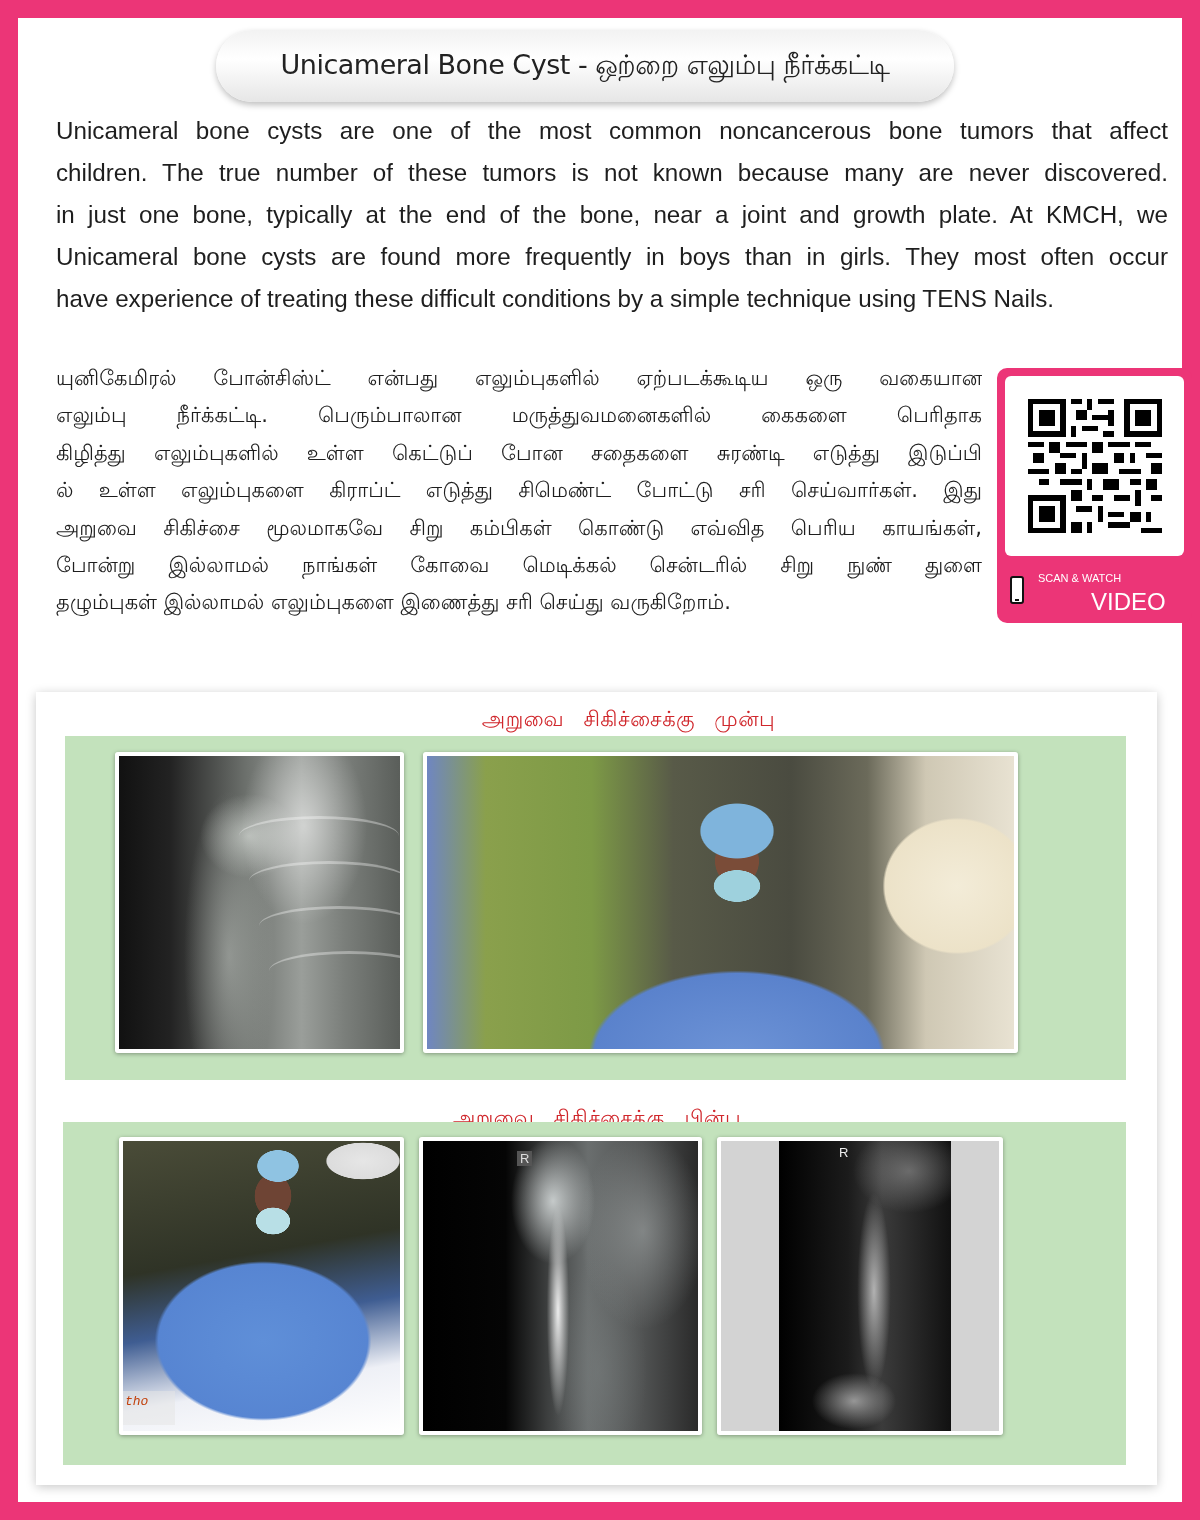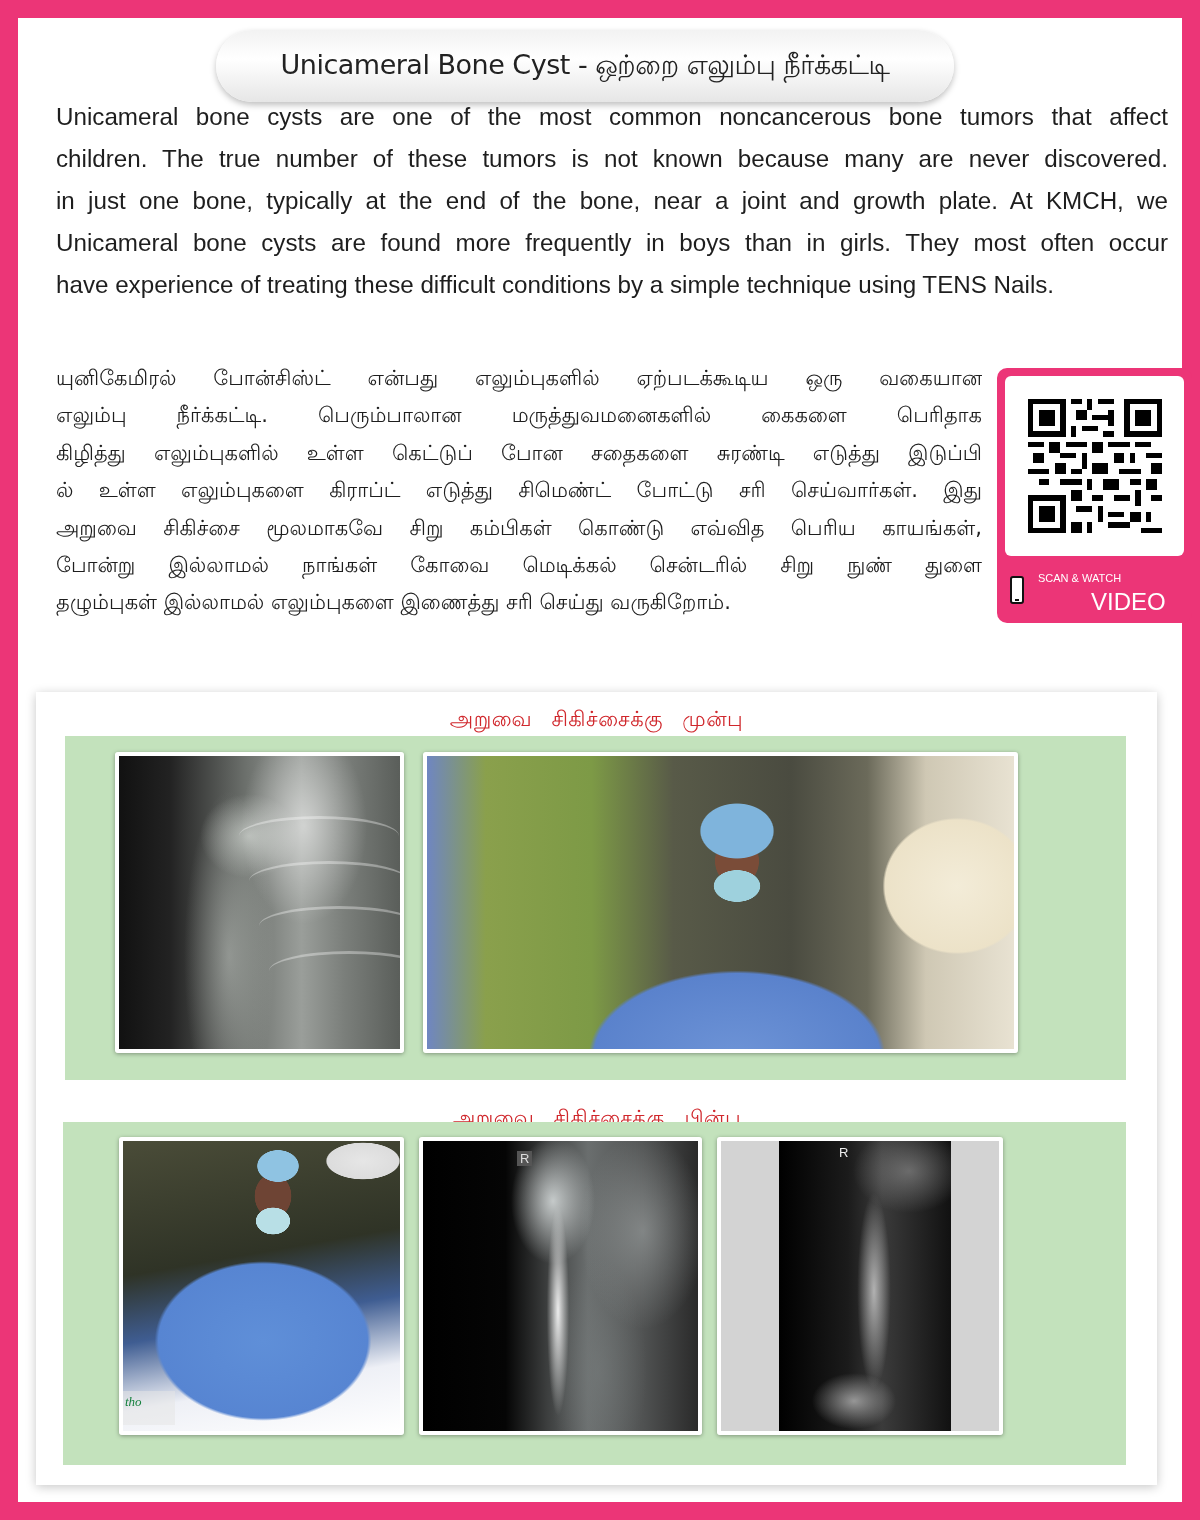--- a/index.html
+++ b/index.html
@@ -19,21 +19,21 @@
     box-shadow: 0 3px 6px rgba(0,0,0,0.25);
     display: flex; align-items: center; justify-content: center;
   }
   .title-pill span {
     font-family: "DejaVu Sans", sans-serif; font-size: 27px; color: #222;
     letter-spacing: -0.5px; white-space: nowrap;
   }
 
   
   .intro-en {
-    position: absolute; left: 38px; top: 78px; width: 1112px;
+    position: absolute; left: 38px; top: 92px; width: 1112px;
     font-family: "Liberation Sans", sans-serif; font-size: 24.2px; line-height: 42px;
     color: #1e1e1e; text-align: justify; text-align-last: left;
   }
   .intro-en .ln { display: block; white-space: nowrap; text-align-last: justify; }
   .intro-en .ln.last { text-align-last: left; }
 
   
   .intro-ta {
     position: absolute; left: 38px; top: 342px; width: 926px;
     font-family: "DejaVu Sans", sans-serif; font-size: 21px; line-height: 37.4px;
@@ -110,22 +110,22 @@
     background:
       radial-gradient(ellipse 34px 26px at 155px 25px, #8fc3e2 0%, #8fc3e2 60%, transparent 62%),
       radial-gradient(ellipse 28px 22px at 150px 80px, #b8dfe6 0%, #b8dfe6 60%, transparent 62%),
       radial-gradient(ellipse 30px 36px at 150px 55px, #6e4434 0%, #6e4434 60%, transparent 62%),
       radial-gradient(ellipse 190px 140px at 140px 200px, #5f8fd8 0%, #5785d2 55%, transparent 57%),
       radial-gradient(ellipse 60px 30px at 240px 20px, #e6e6e6 0%, #dcdcdc 60%, transparent 62%),
       linear-gradient(170deg, #4a4c38 0%, #2f3326 40%, #3f5d92 60%, #eef0f6 80%, #ffffff 100%);
   }
   .watermark {
     position: absolute; left: 0; bottom: 6px; width: 52px; height: 34px;
-    background: rgba(230,230,230,0.55); font-family: Liberation Serif, serif;
-    font-size: 13px; color: #15803d; padding: 3px 0 0 2px; font-style: italic;
+    background: rgba(230,230,230,0.55); font-family: Liberation Mono, monospace;
+    font-size: 13px; color: #c2410c; padding: 3px 0 0 2px; font-style: italic;
   }
   .xray2 .inner {
     background:
       radial-gradient(ellipse 16px 150px at 135px 170px, rgba(255,255,255,0.9), transparent 70%),
       radial-gradient(ellipse 60px 90px at 130px 60px, rgba(220,225,225,0.85), transparent 70%),
       radial-gradient(ellipse 90px 140px at 220px 90px, rgba(170,175,175,0.55), transparent 70%),
       radial-gradient(ellipse 70px 160px at 175px 230px, rgba(120,125,125,0.55), transparent 70%),
       linear-gradient(90deg, #000 0%, #050505 30%, #3c3e3e 45%, #6a6e6e 60%, #505252 80%, #2a2a2a 100%);
   }
   .xray3 .inner {
@@ -237,21 +237,21 @@
       </svg>
     </div>
     <div class="qr-footer">
       <span class="phone-icon"></span>
       <span class="scan-line">SCAN &amp; WATCH</span>
       <span class="video-line">VIDEO</span>
     </div>
   </div>
 
   <div class="gallery">
-    <div class="section-label" style="top:15px;">அறுவை சிகிச்சைக்கு முன்பு</div>
+    <div class="section-label" style="top:15px;margin-left:32px;">அறுவை சிகிச்சைக்கு முன்பு</div>
     <div class="green-band" style="left:29px; top:44px; width:1061px; height:344px;"></div>
 
     <div class="photo xray1" style="left:79px; top:60px; width:289px; height:301px;">
       <div class="inner">
         <div class="rib" style="left:120px; top:60px;"></div>
         <div class="rib" style="left:130px; top:105px;"></div>
         <div class="rib" style="left:140px; top:150px;"></div>
         <div class="rib" style="left:150px; top:195px;"></div>
       </div>
     </div>

